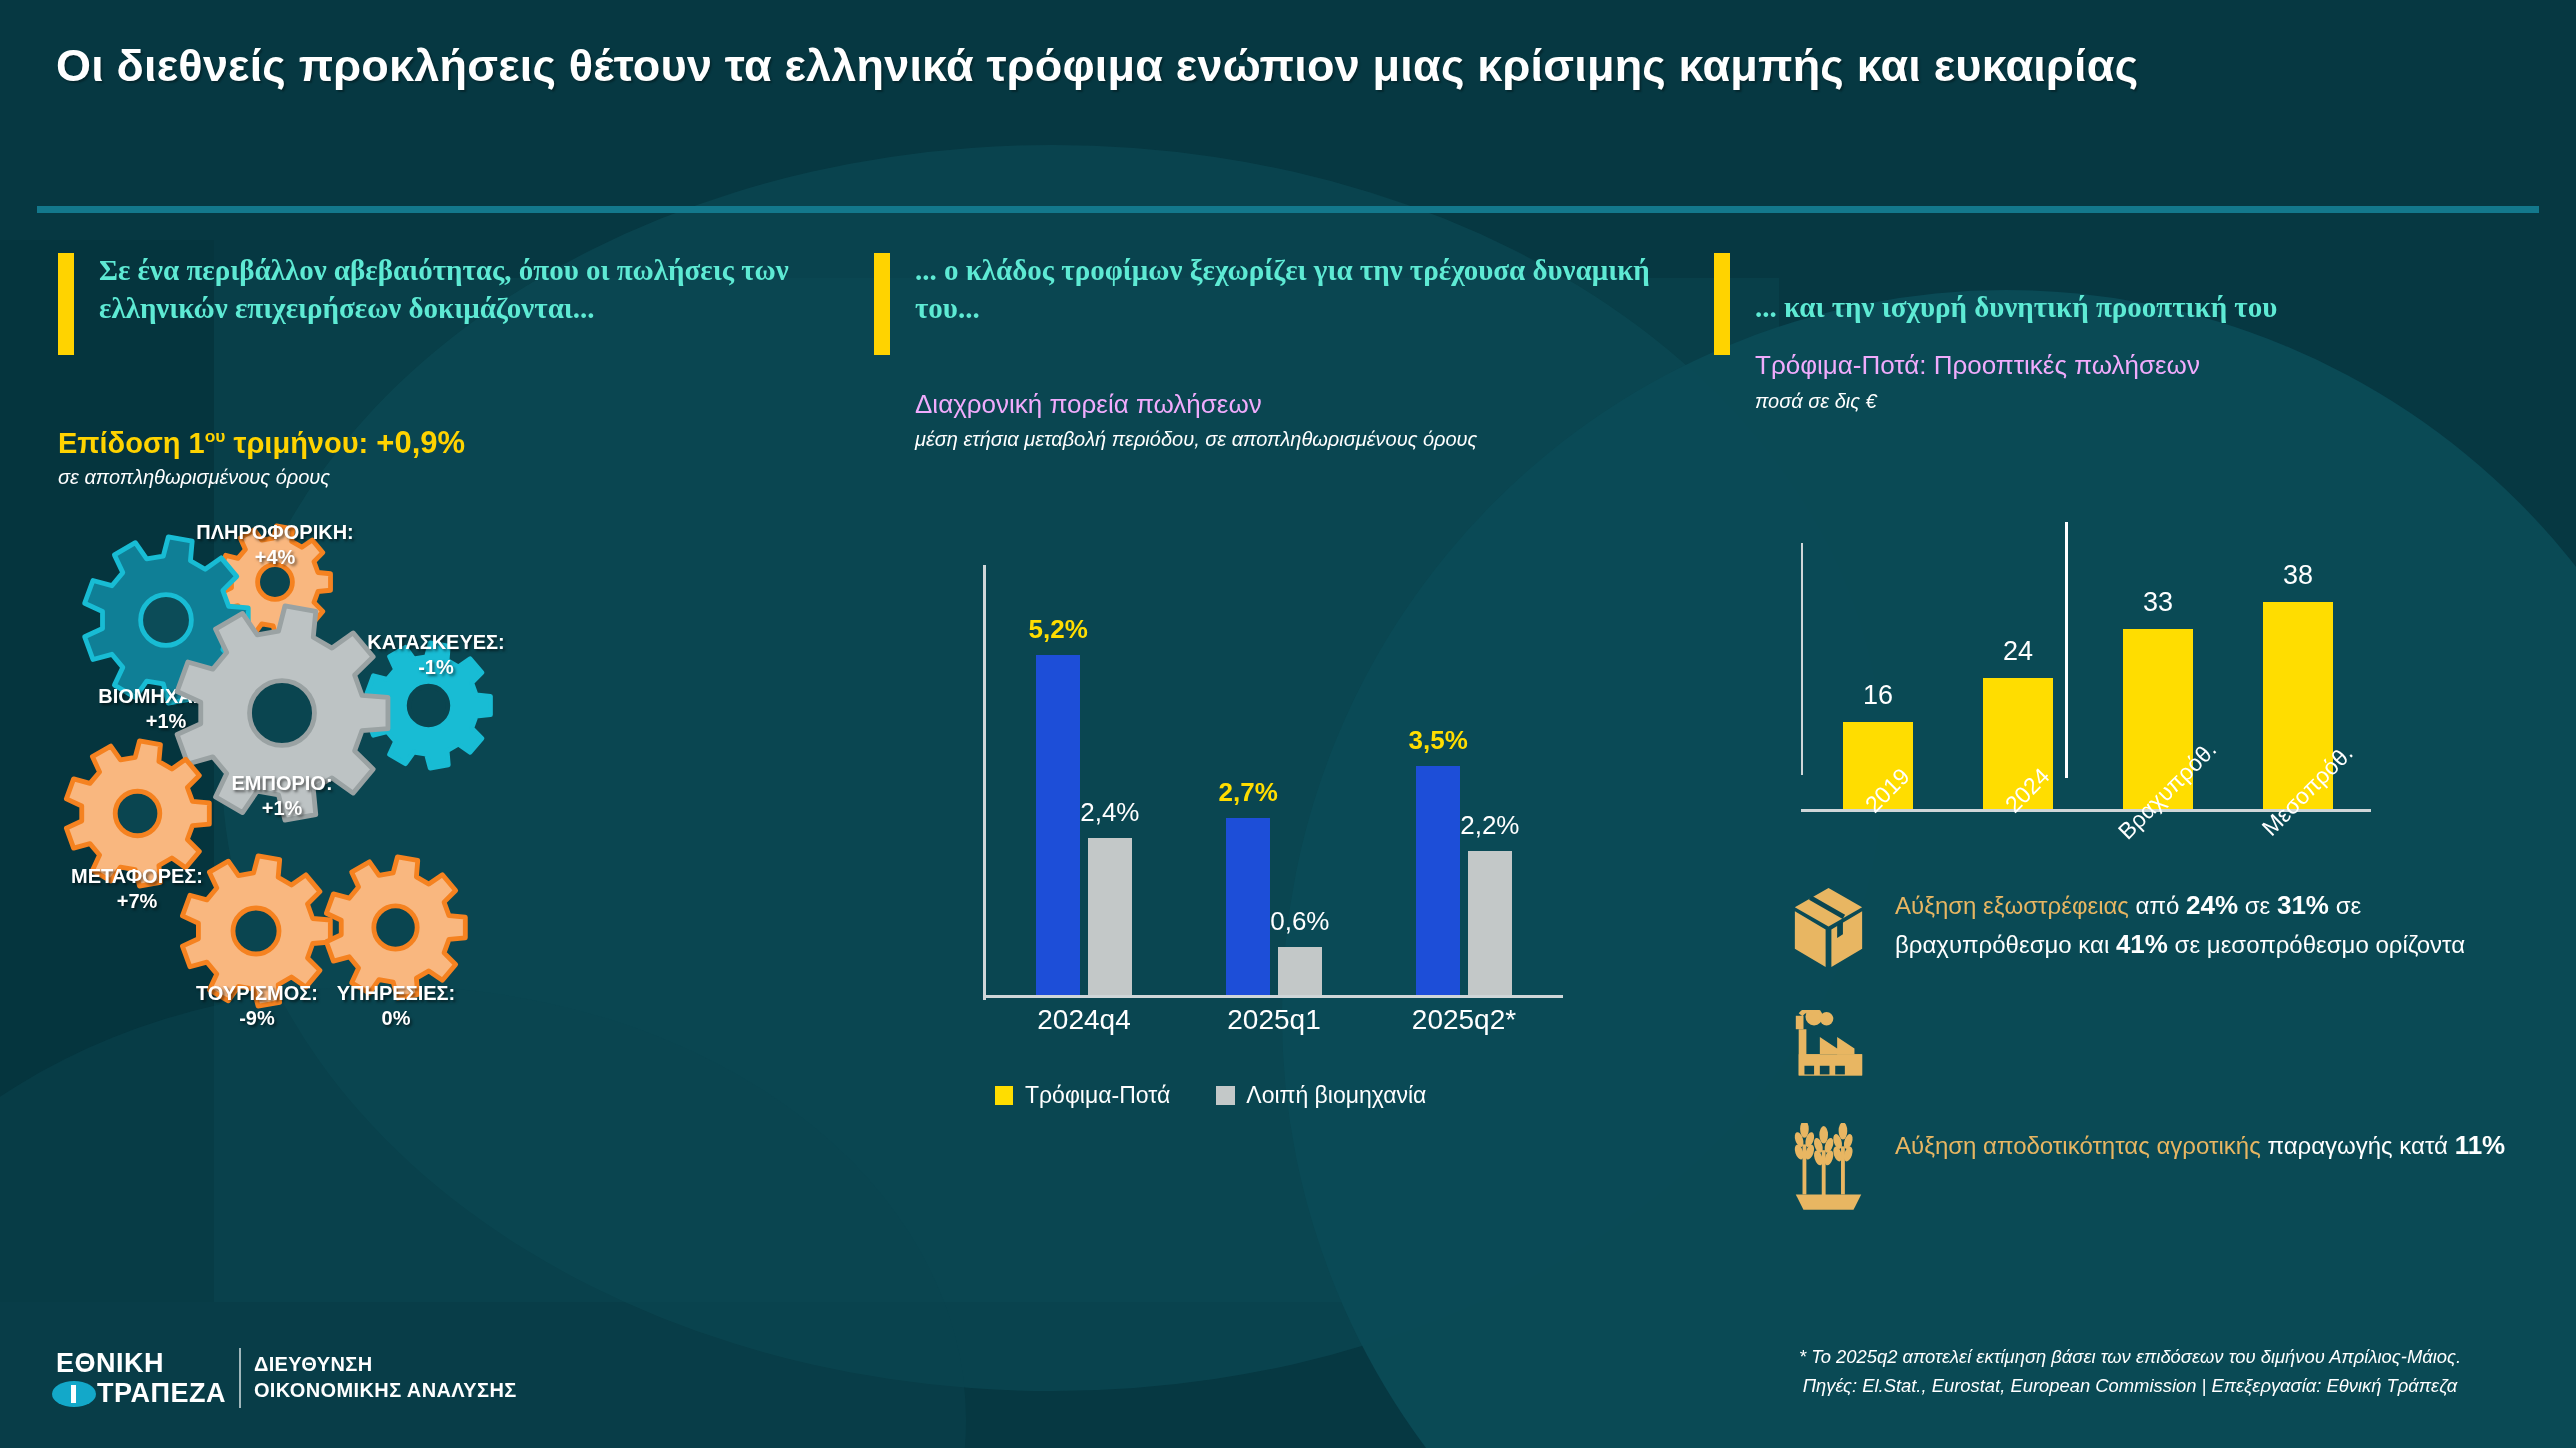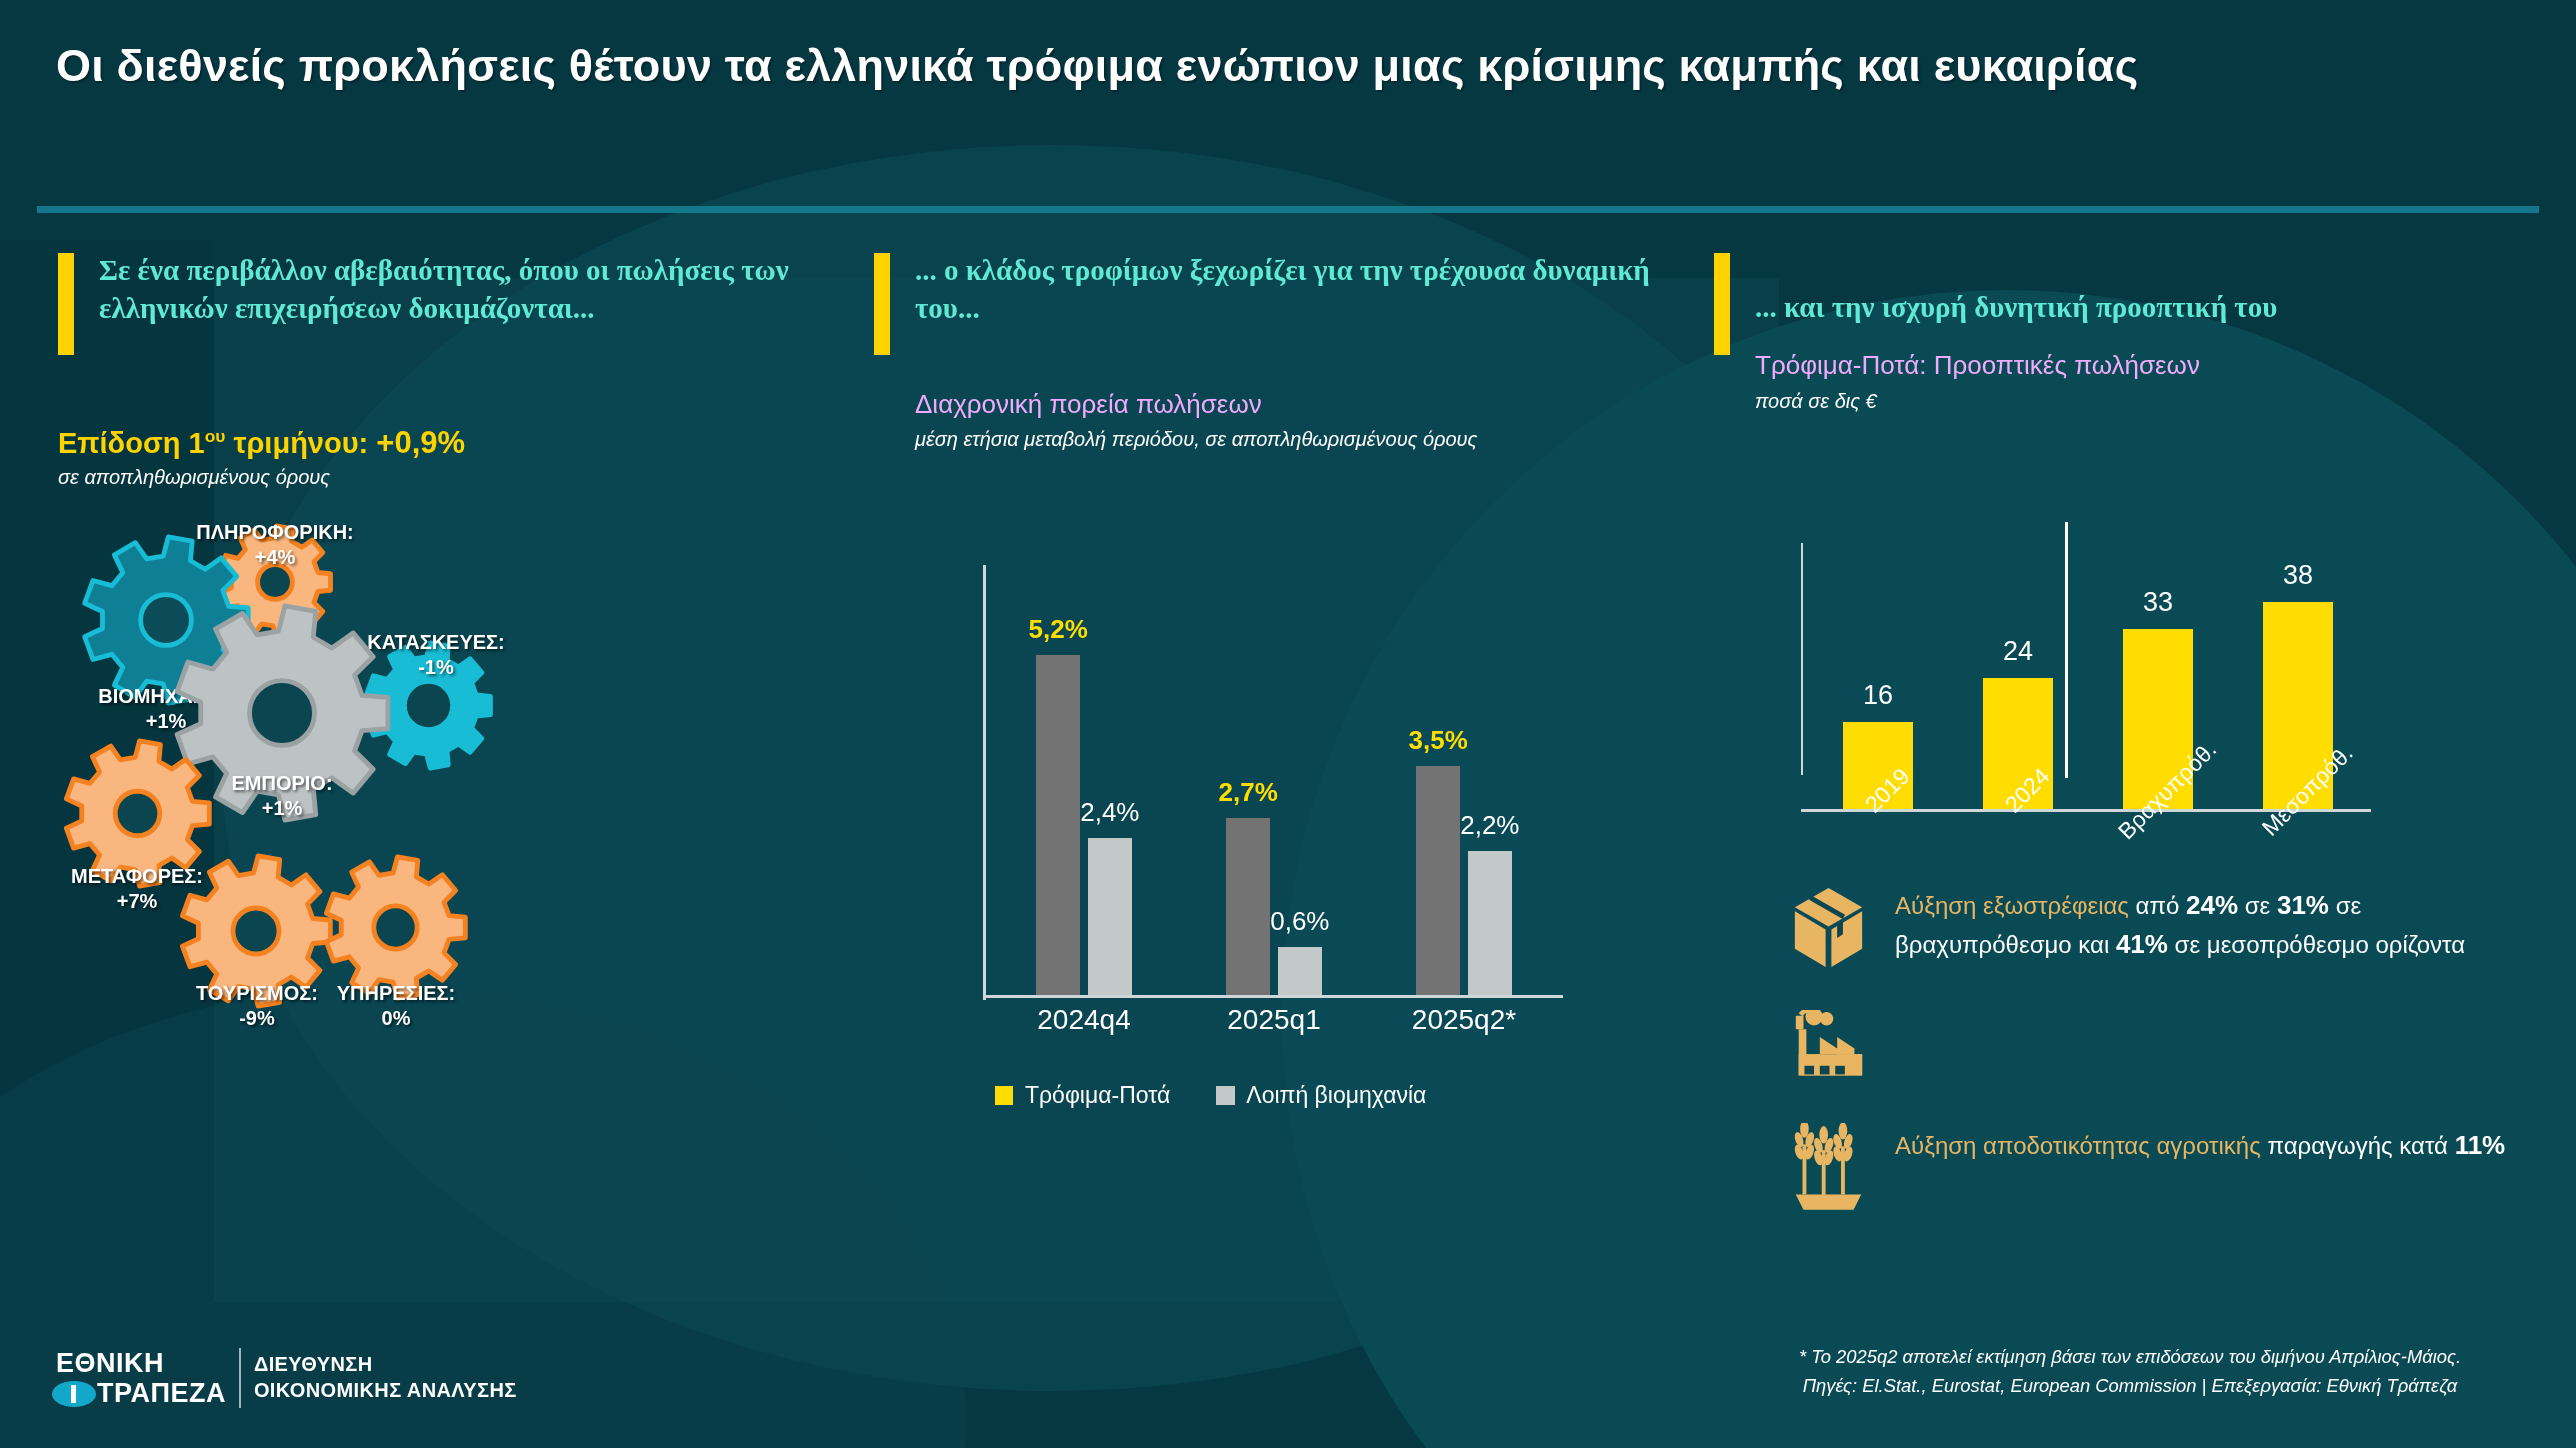--- a/index.html
+++ b/index.html
@@ -166,21 +166,21 @@
     position: absolute; left: 17.4px; bottom: 21px;
     width: 580px; height: 2.9px; background: #cfd6d8;
   }
   .bars-mid {
     position: absolute; left: 23px; bottom: 24px;
     width: 570px; height: 406px;
     display: flex; align-items: flex-end;
   }
   .grp { flex: 1; display: flex; align-items: flex-end; justify-content: center; gap: 7.7px; height: 100%; }
   .bar { position: relative; width: 44px; }
-  .bar.yellow { background: #737373; }
+  .bar.yellow { background: #1d4ed8; }
   .bar.grey   { background: #c3c8c8; }
   .bar .vlabel {
     position: absolute;
     left: 50%; transform: translateX(-50%);
     top: -41px;
     font-size: 26px;
     font-weight: 700;
     white-space: nowrap;
   }
   .bar.yellow .vlabel { color: #ffdd00; }

